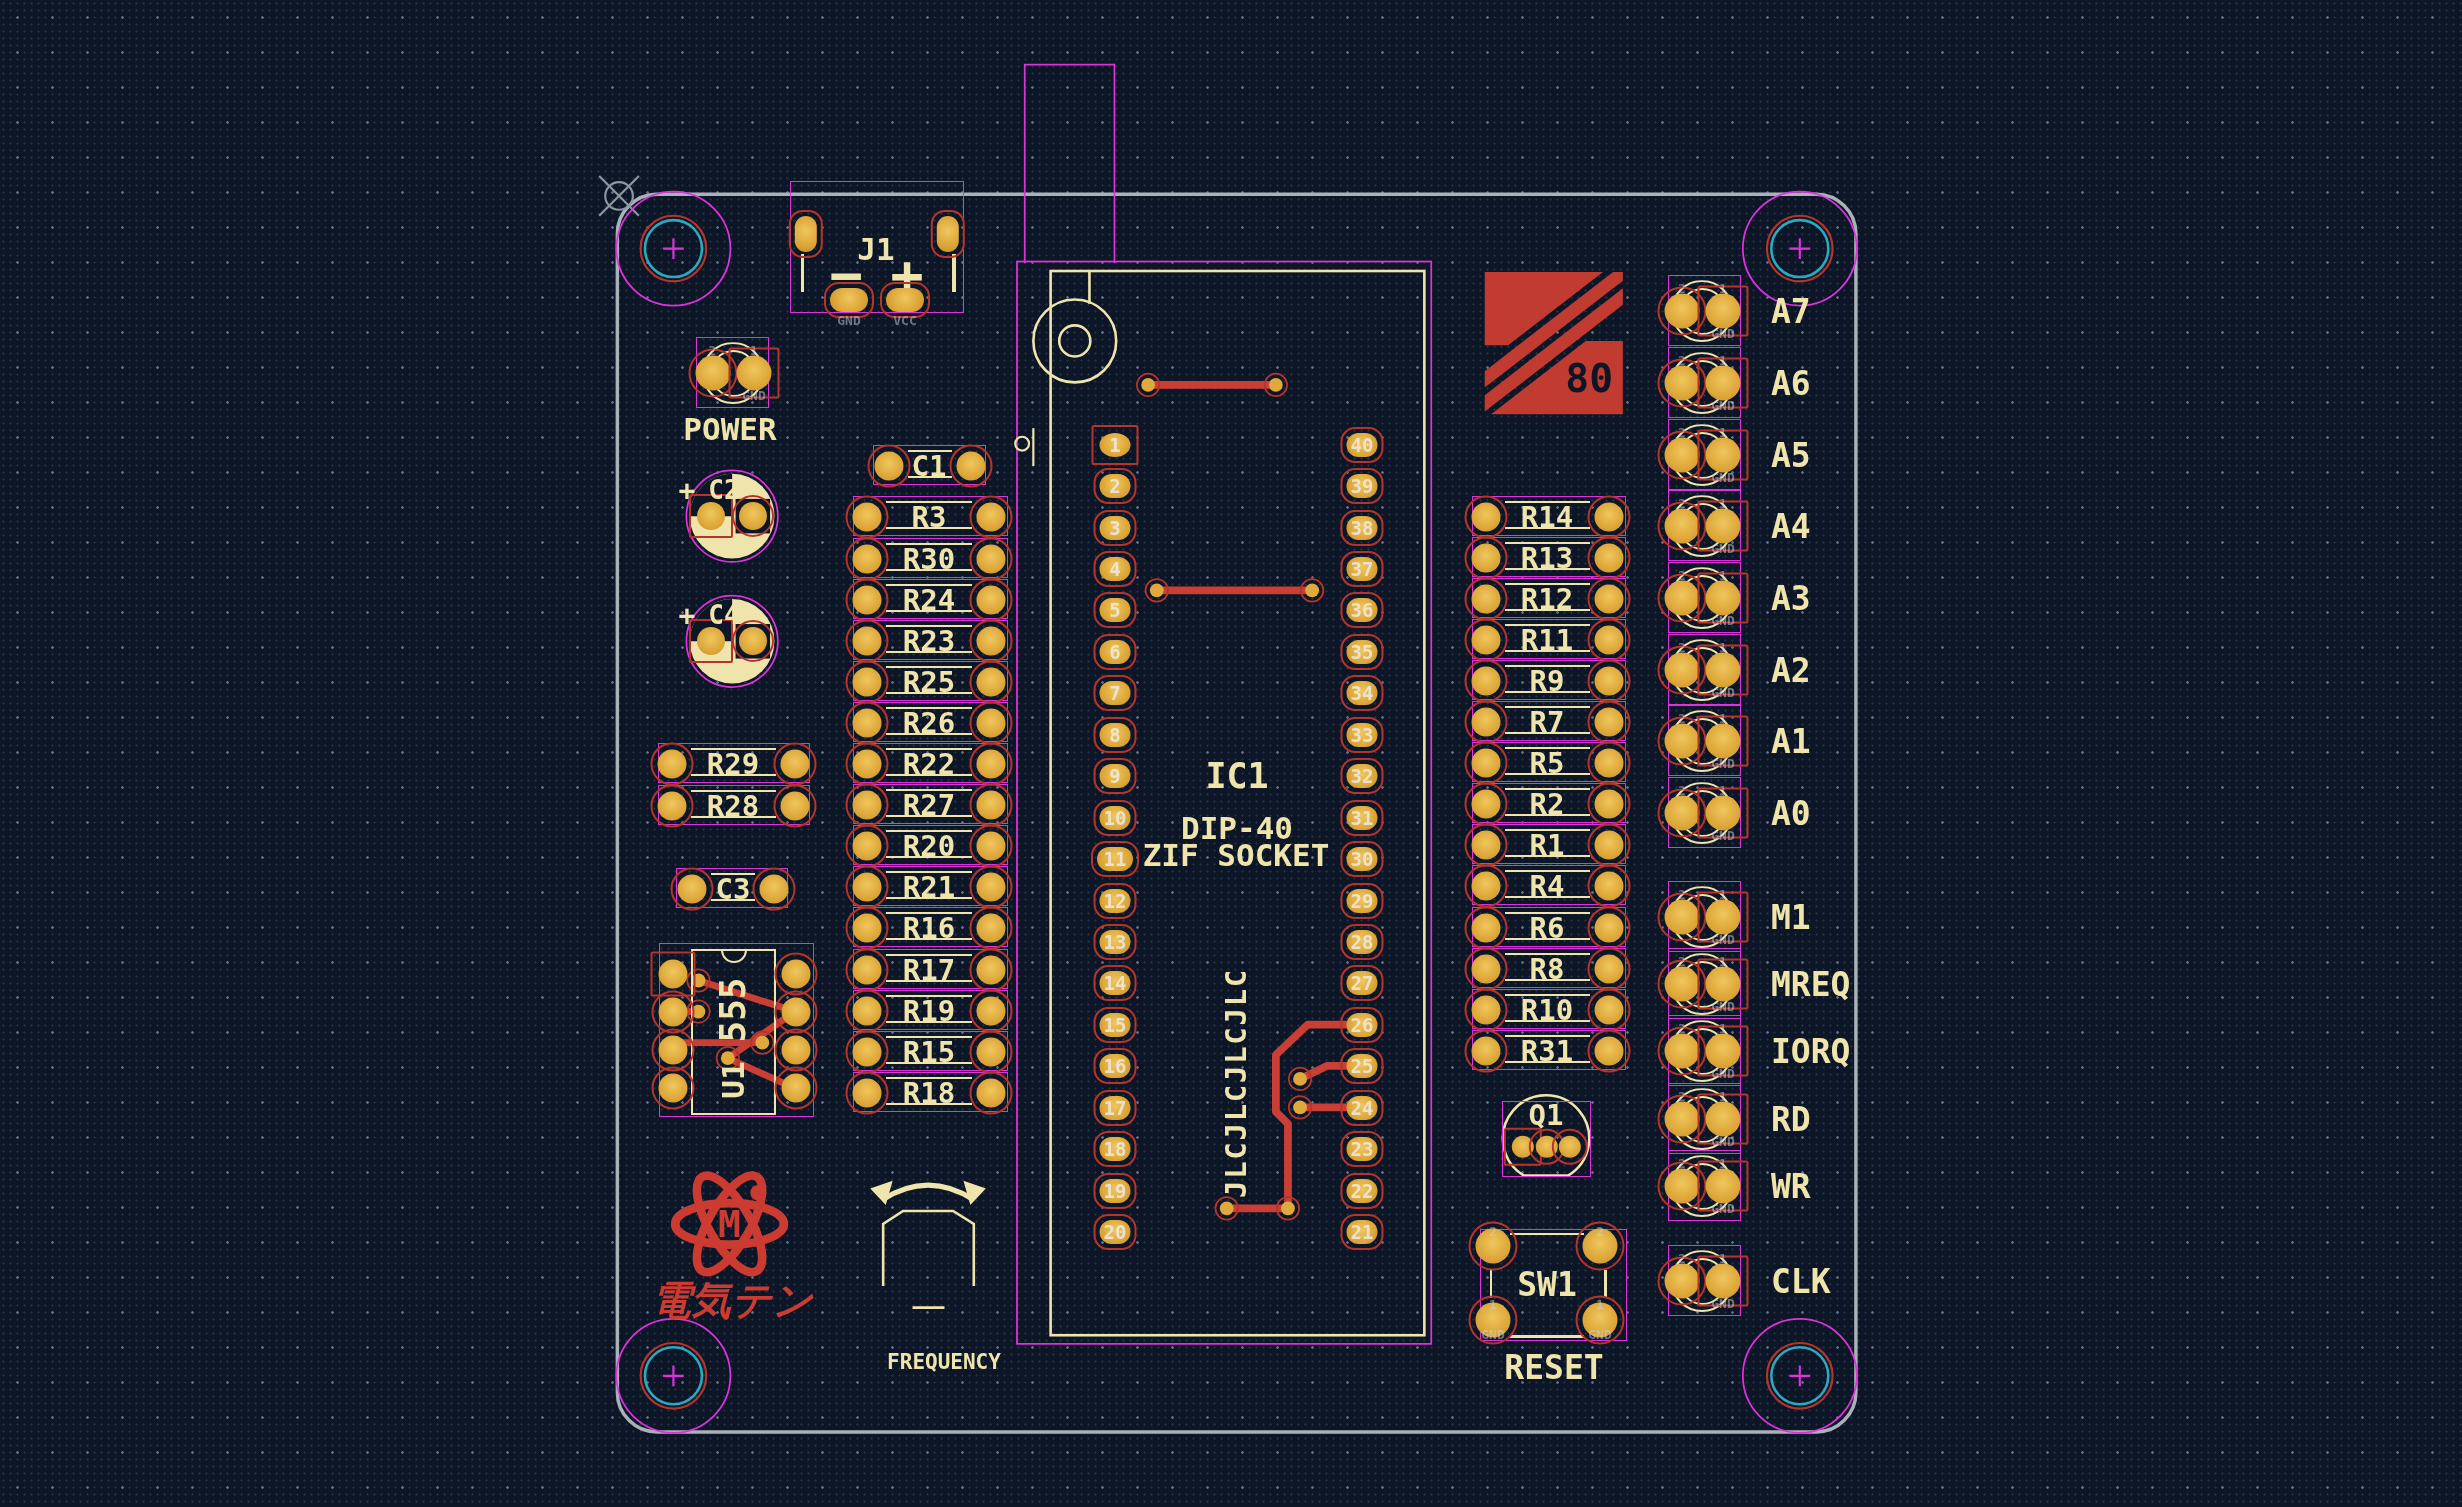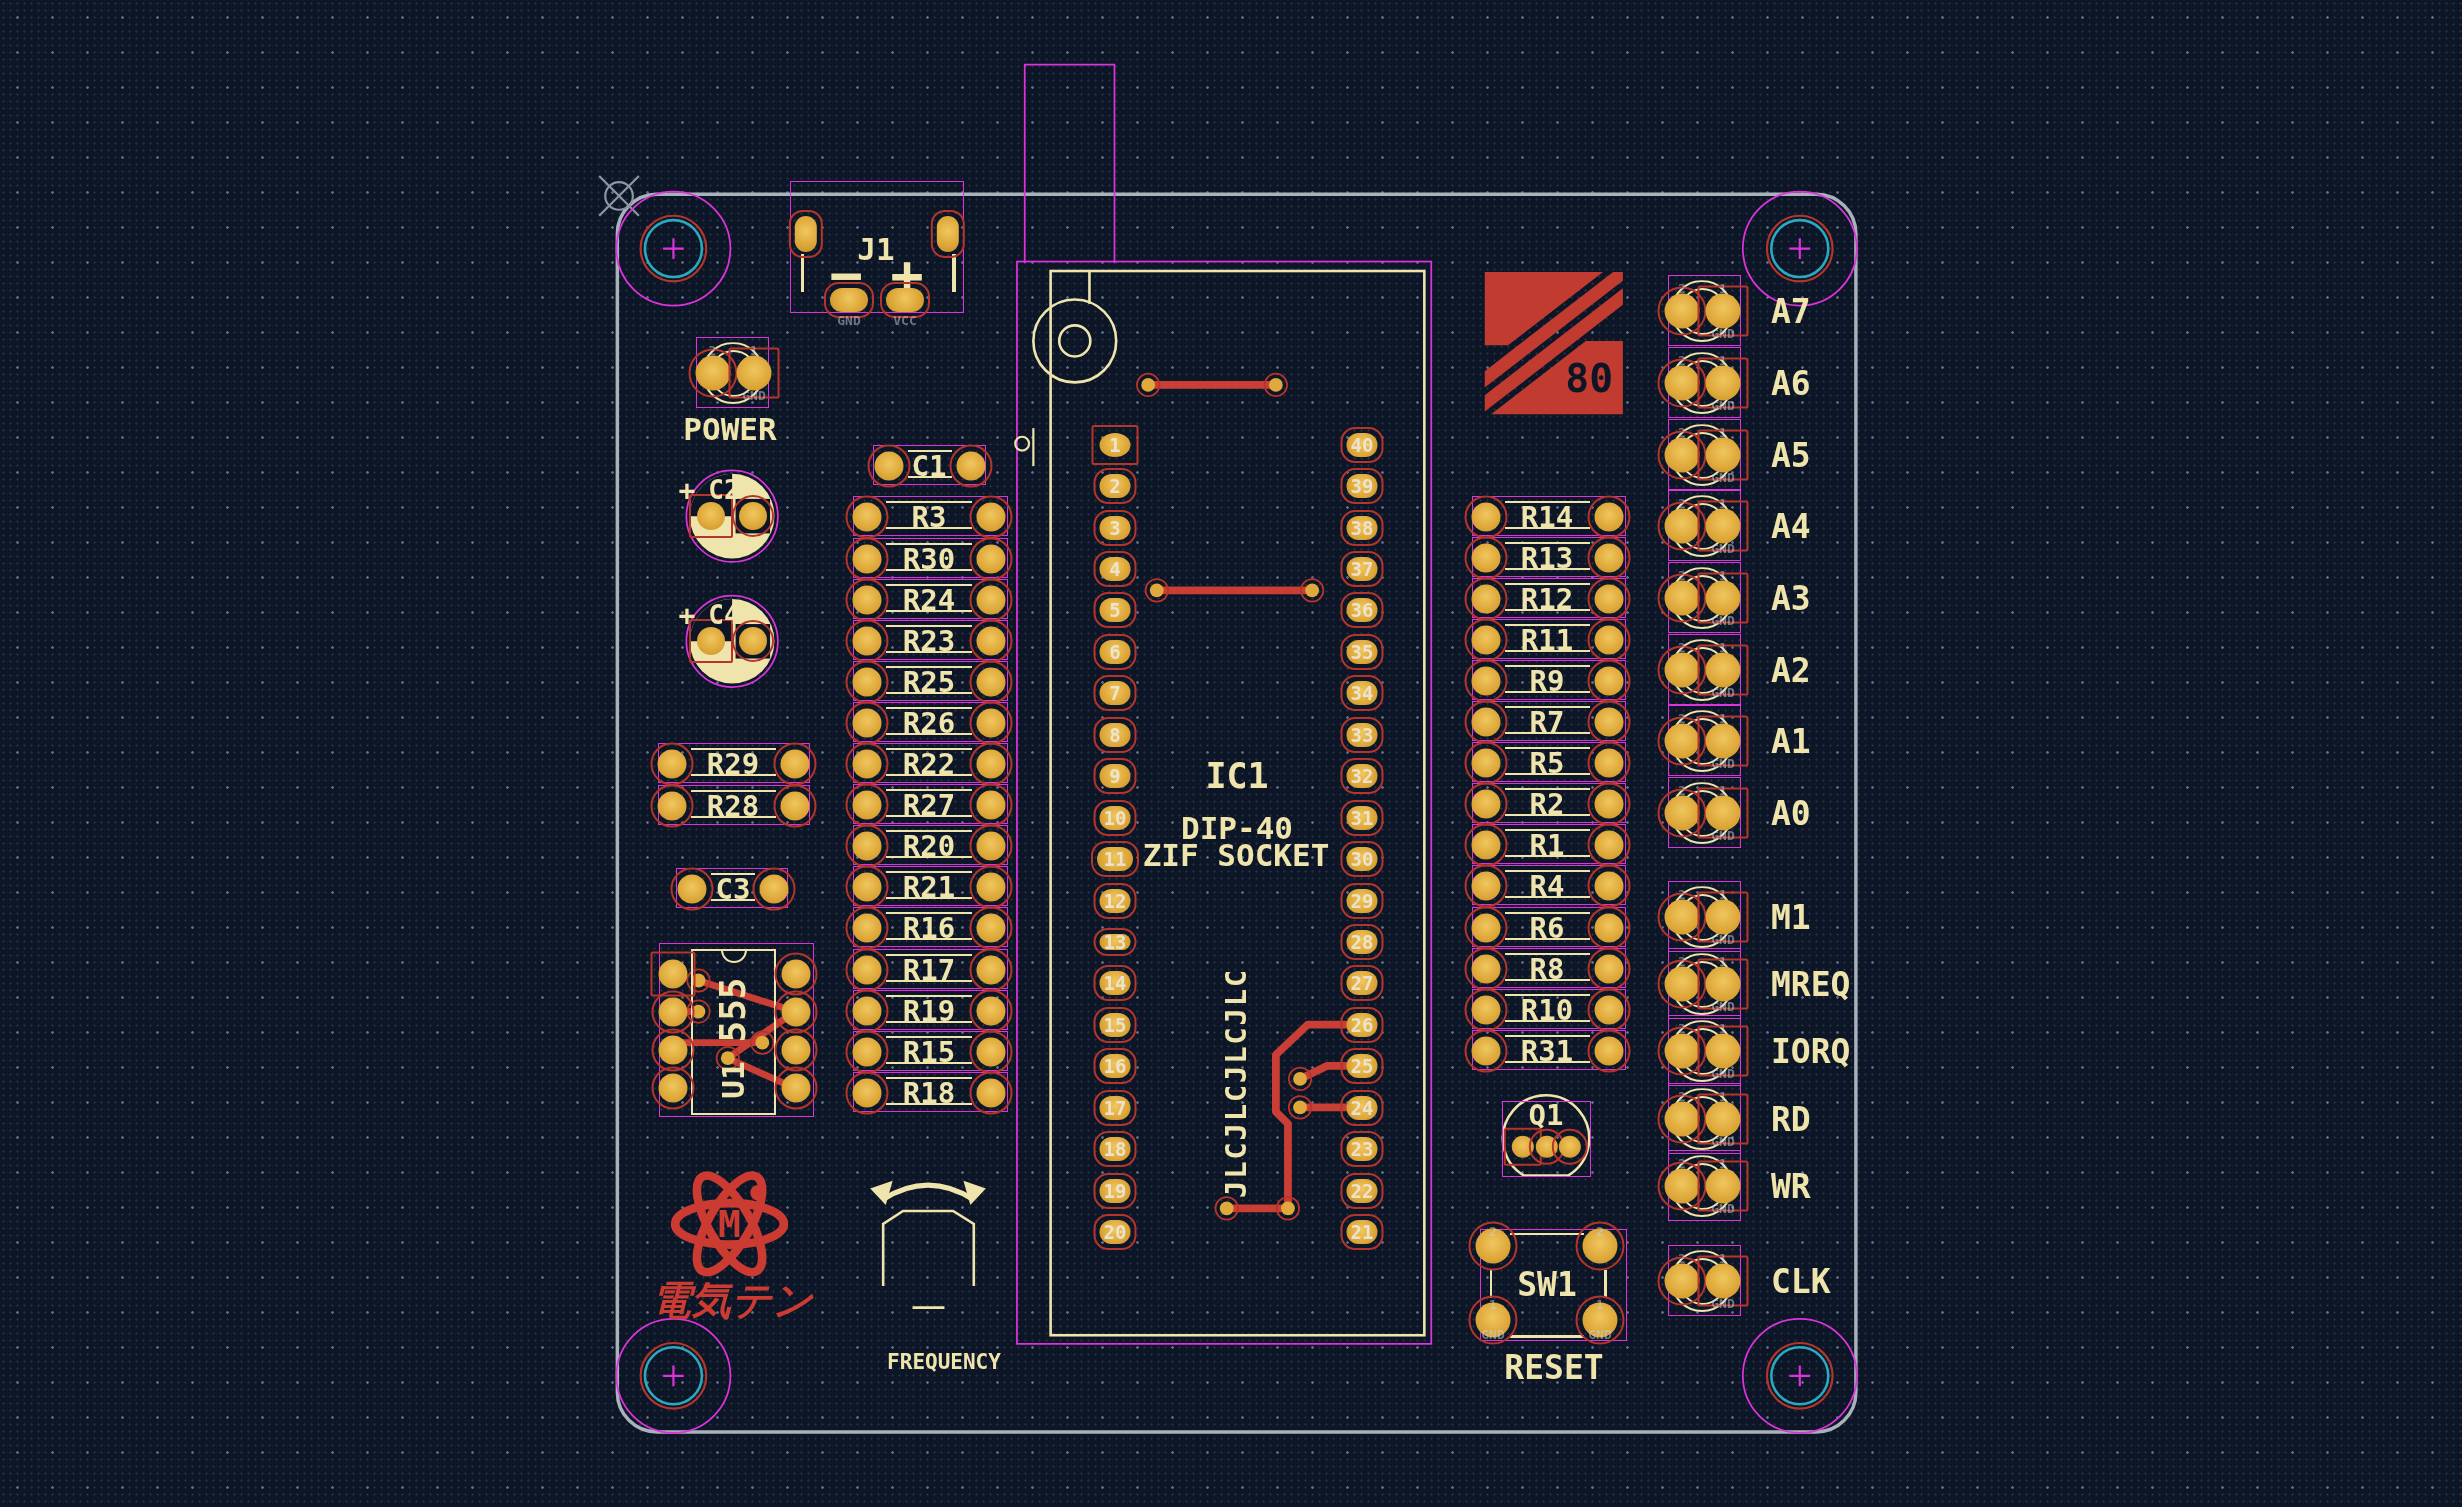--- a/index.html
+++ b/index.html
@@ -664,21 +664,21 @@
     </div>
     <div class="pad oval" style="left: 1115px; top: 818px; width: 31px; height: 24px;">
       <span class="num">10</span>
     </div>
     <div class="pad oval" style="left: 1115px; top: 859px; width: 31px; height: 24px; padding-left: 36px;">
       <span class="num">11</span>
     </div>
     <div class="pad oval" style="left: 1115px; top: 901px; width: 31px; height: 24px;">
       <span class="num">12</span>
     </div>
-    <div class="pad oval" style="left: 1115px; top: 942px; width: 31px; height: 16px;">
+    <div class="pad oval" style="left: 1115px; top: 942px; width: 31px; height: 24px;">
       <span class="num">13</span>
     </div>
     <div class="pad oval" style="left: 1115px; top: 983px; width: 31px; height: 24px;">
       <span class="num">14</span>
     </div>
     <div class="pad oval" style="left: 1115px; top: 1025px; width: 31px; height: 24px;">
       <span class="num">15</span>
     </div>
     <div class="pad oval" style="left: 1115px; top: 1066px; width: 31px; height: 24px;">
       <span class="num">16</span>

